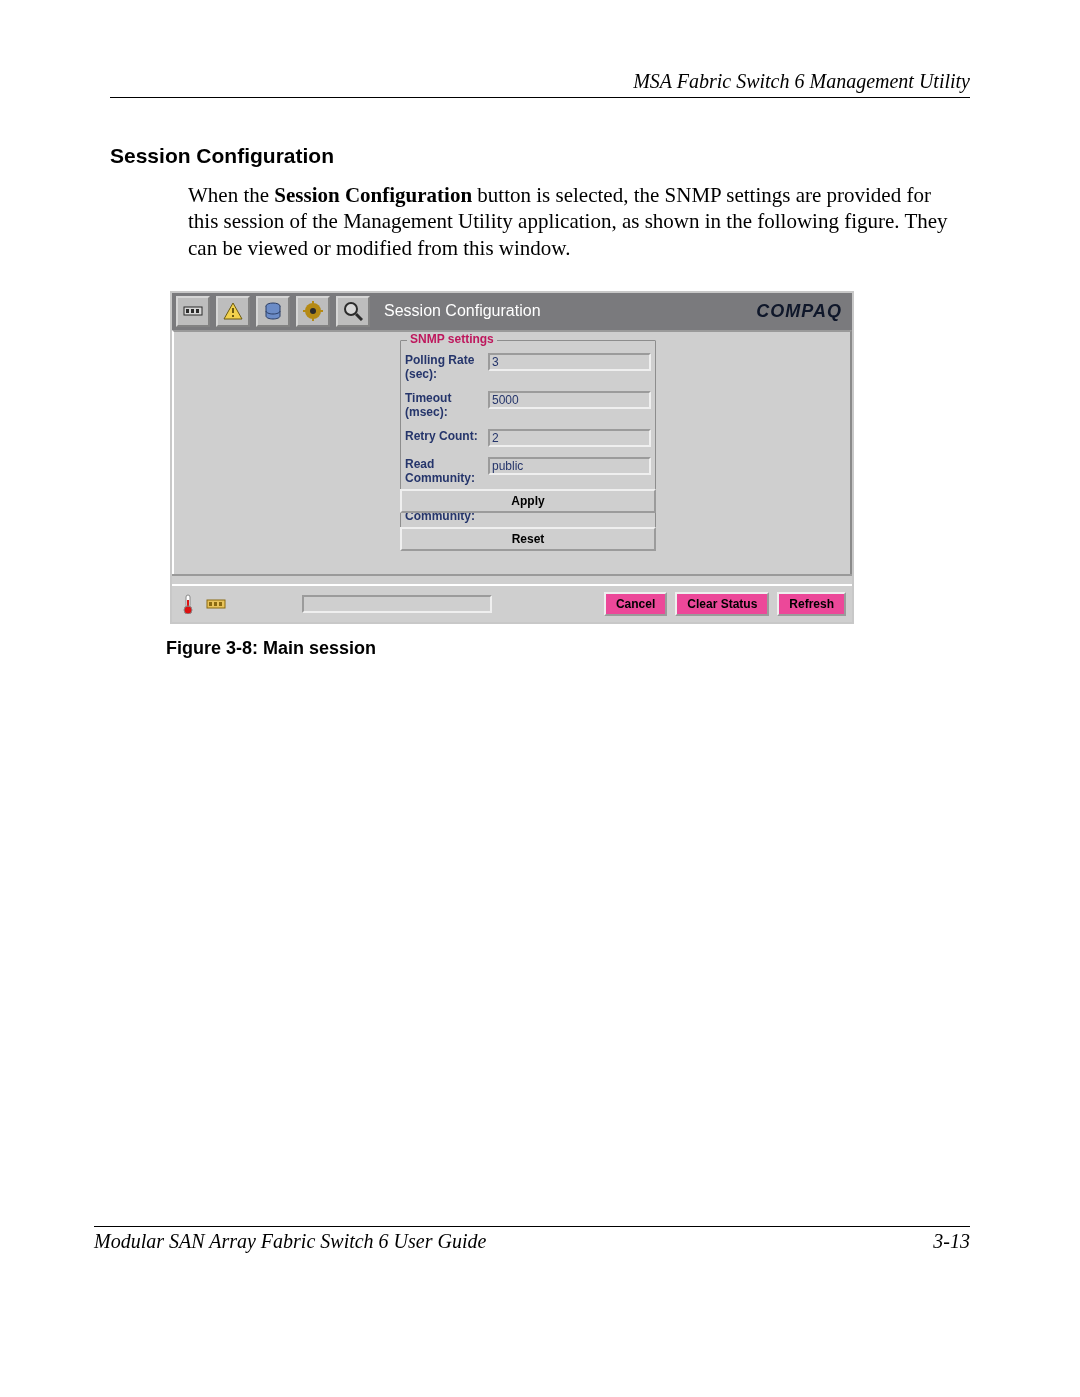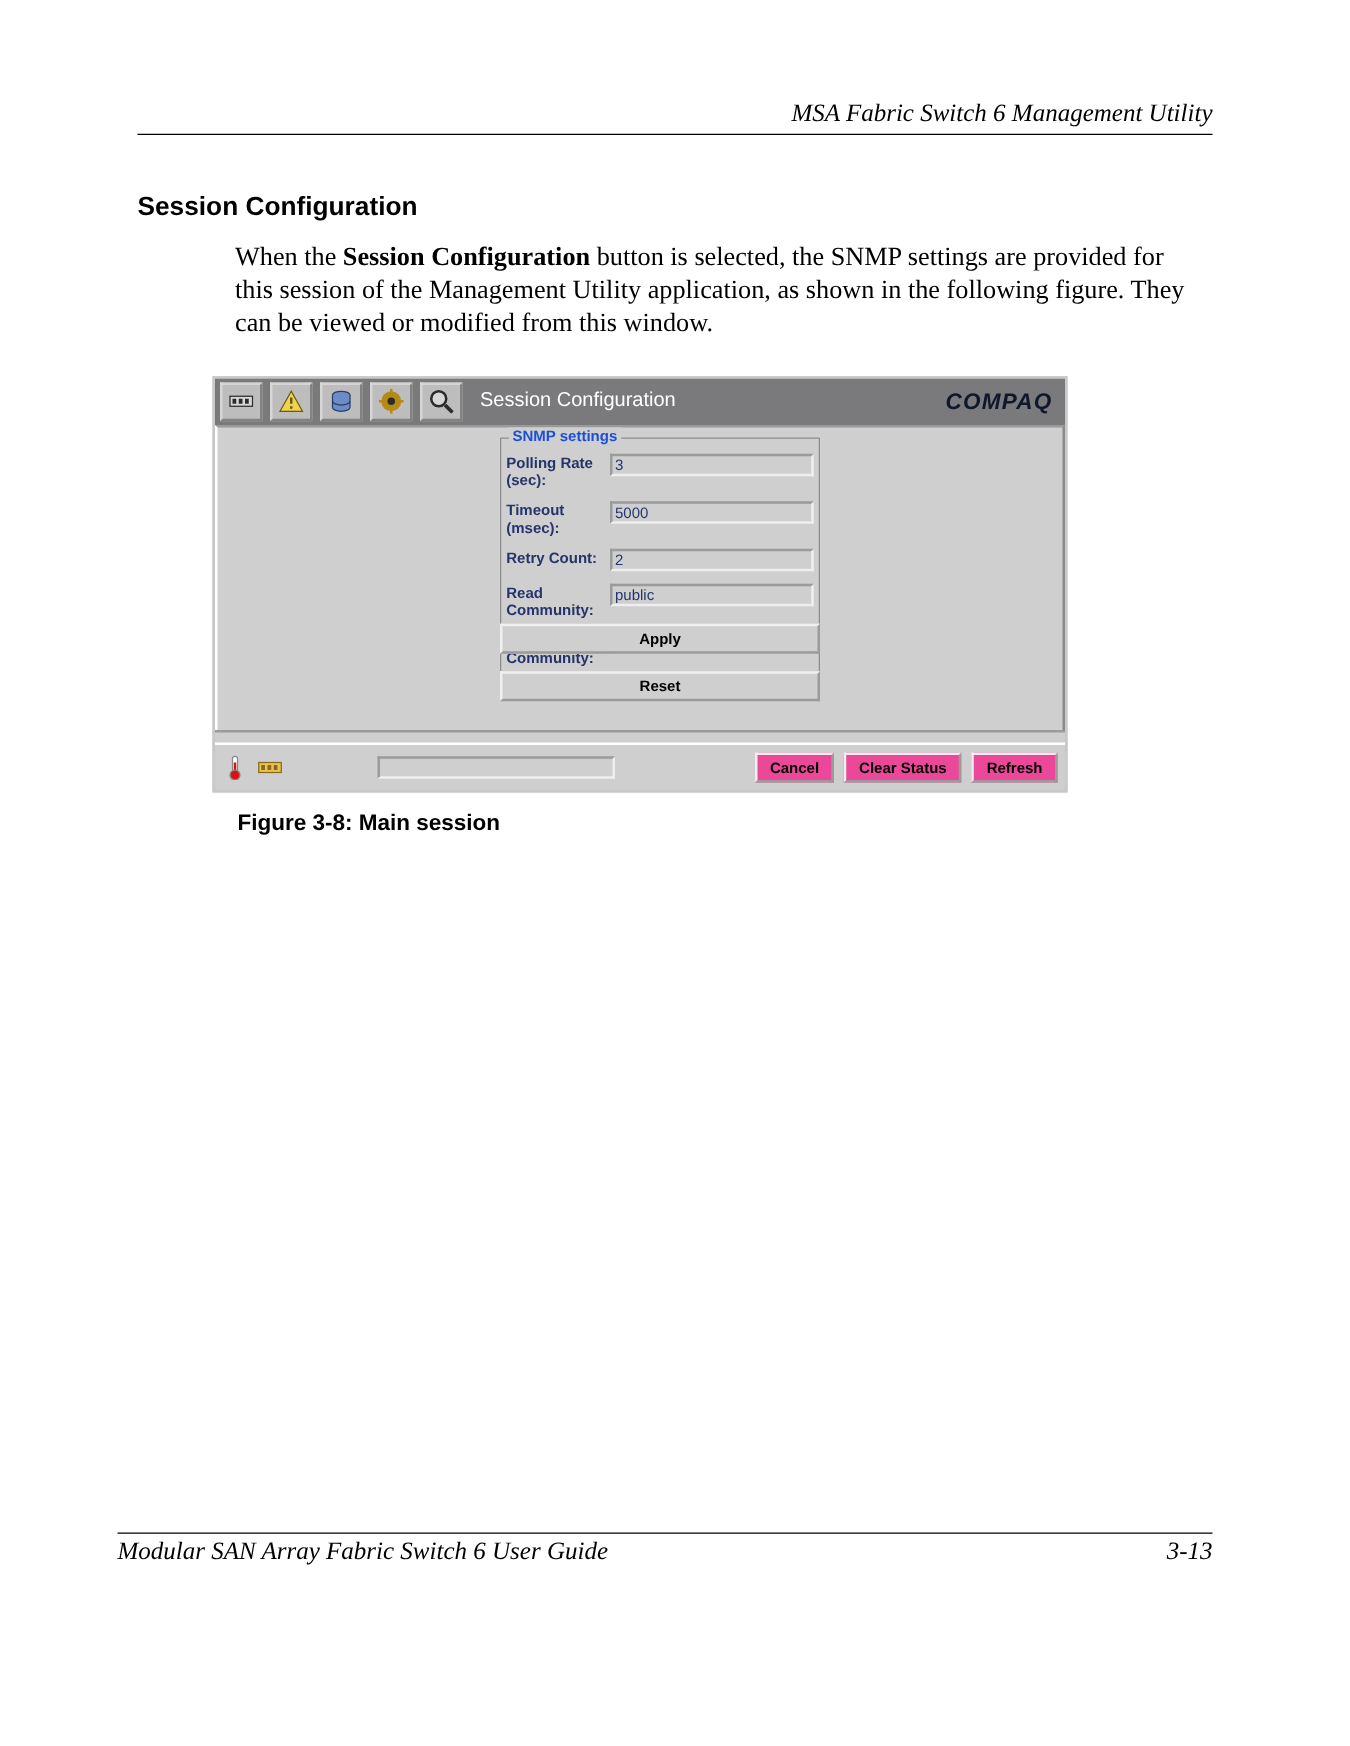--- a/index.html
+++ b/index.html
@@ -8,21 +8,21 @@
     height:1397px;
     position:relative;
     font-family:"Times New Roman",Times,serif;
     color:#000;
     box-sizing:border-box;
     padding:60px 110px 0 110px;
   }
   .header-line{
     border-bottom:1.5px solid #000;
     padding-bottom:4px;
-    margin-top:20px;
+    margin-top:10px;
   }
   .header-text{
     font-style:italic;
     font-size:20px;
     text-align:right;
   }
   .section-heading{
     font-family:Arial,Helvetica,sans-serif;
     font-weight:bold;
     font-size:21px;
@@ -34,21 +34,21 @@
     margin-top:14px;
     margin-left:78px;
     max-width:770px;
   }
   .body-text b{font-weight:bold;}
   .figure-caption{
     font-family:Arial,Helvetica,sans-serif;
     font-weight:bold;
     font-size:18px;
     margin-top:14px;
-    margin-left:80px;
+    margin-left:56px;
   }
   .footer{
     position:absolute;
     left:94px;right:110px;bottom:144px;
     border-top:1.5px solid #000;
     padding-top:3px;
     display:flex;justify-content:space-between;
     font-style:italic;font-size:20px;
   }
 
@@ -103,21 +103,21 @@
     width:256px;
     border:1px solid #8d8d8d;
     border-radius:1px;
     padding:2px 4px 6px 4px;
     box-sizing:border-box;
   }
   .legend{
     position:absolute;top:-9px;left:6px;
     background:#cfcfcf;padding:0 3px;
     font-family:Arial,Helvetica,sans-serif;
-    font-weight:bold;font-size:12px;color:#1d4ed8;
+    font-weight:bold;font-size:12px;color:#be185d;
   }
   .form-row{
     display:flex;gap:4px;
     margin-top:10px;
   }
   .form-row:first-of-type{margin-top:14px;}
   .form-label{
     font-family:Arial,Helvetica,sans-serif;
     font-weight:bold;font-size:12px;color:#25356b;
     width:112px;

